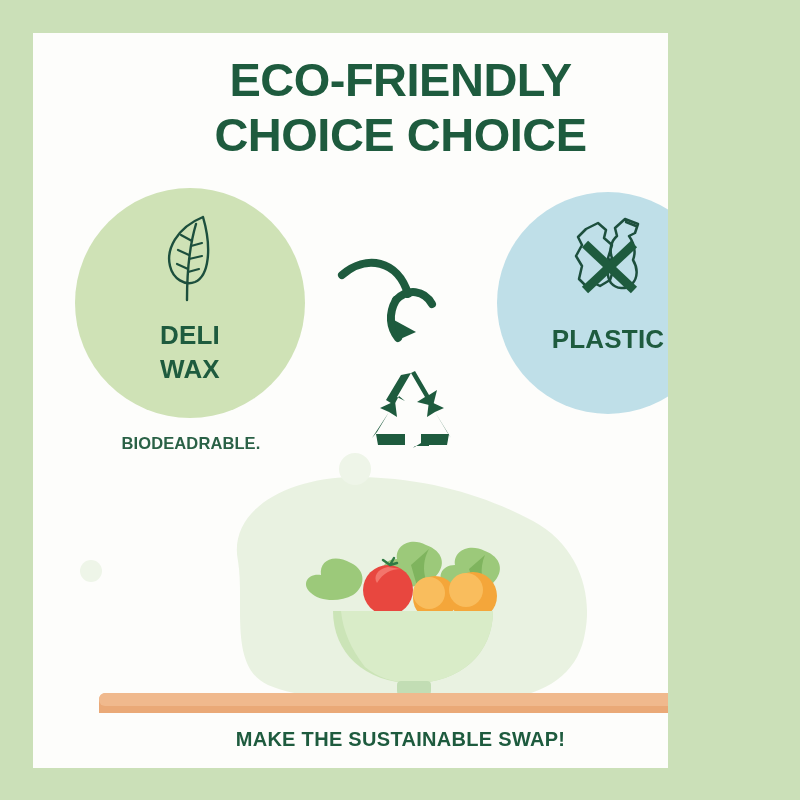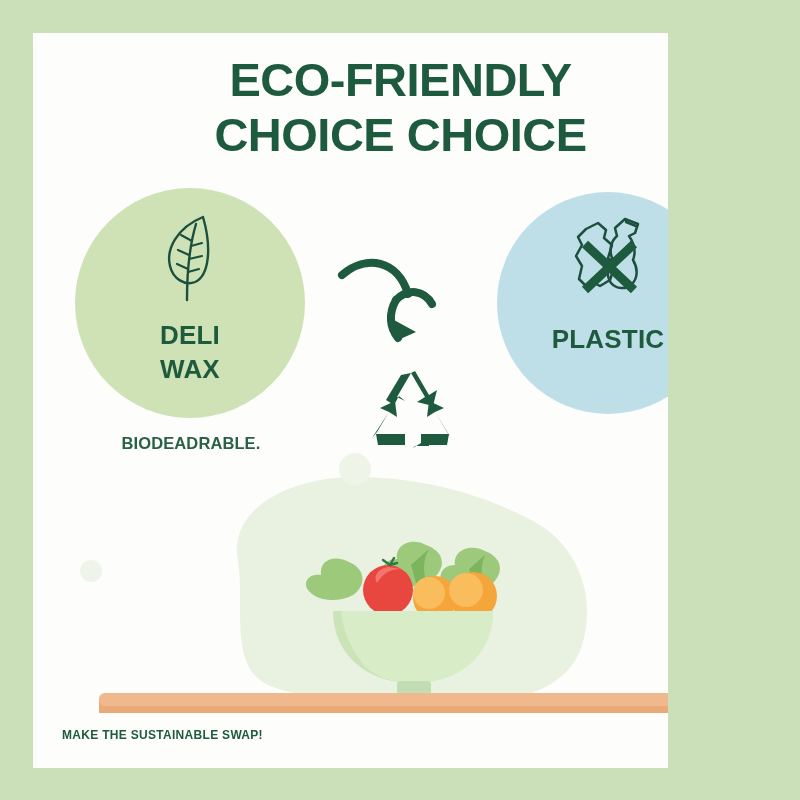--- a/index.html
+++ b/index.html
@@ -122,26 +122,25 @@
     height: 260px;
     line-height: 0;
   }
 
   
   #tagline {
     position: absolute;
     left: 0;
     top: 695px;
     width: 735px;
-    text-align: left;
+    text-align: center;
     color: #1e5b3e;
     font-weight: bold;
-    font-size: 12px;
+    font-size: 20px;
     letter-spacing: 0.3px;
-    margin-left: 29px;
   }
 </style>
 </head>
 <body>
 
 <div id="poster">
   <div id="card">
 
     <div id="title-block">
       <span class="title-line">ECO-FRIENDLY</span>

